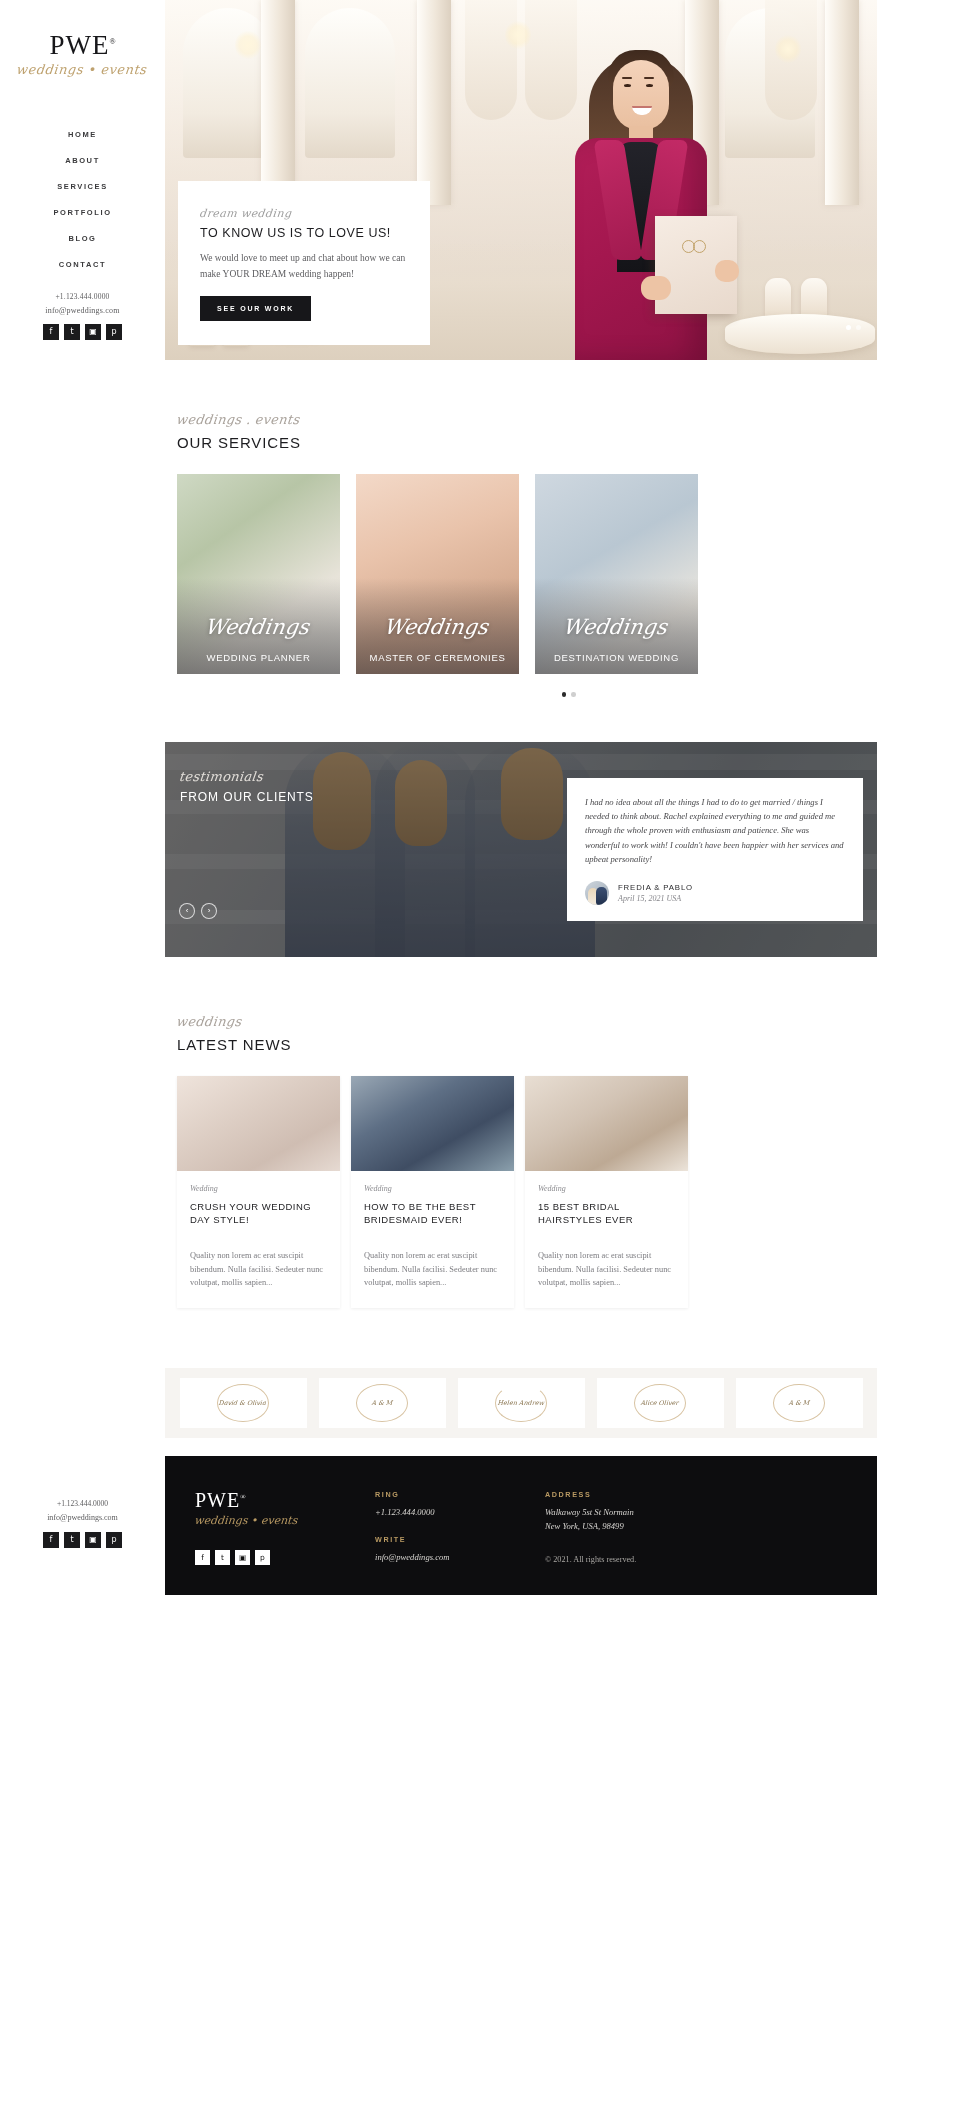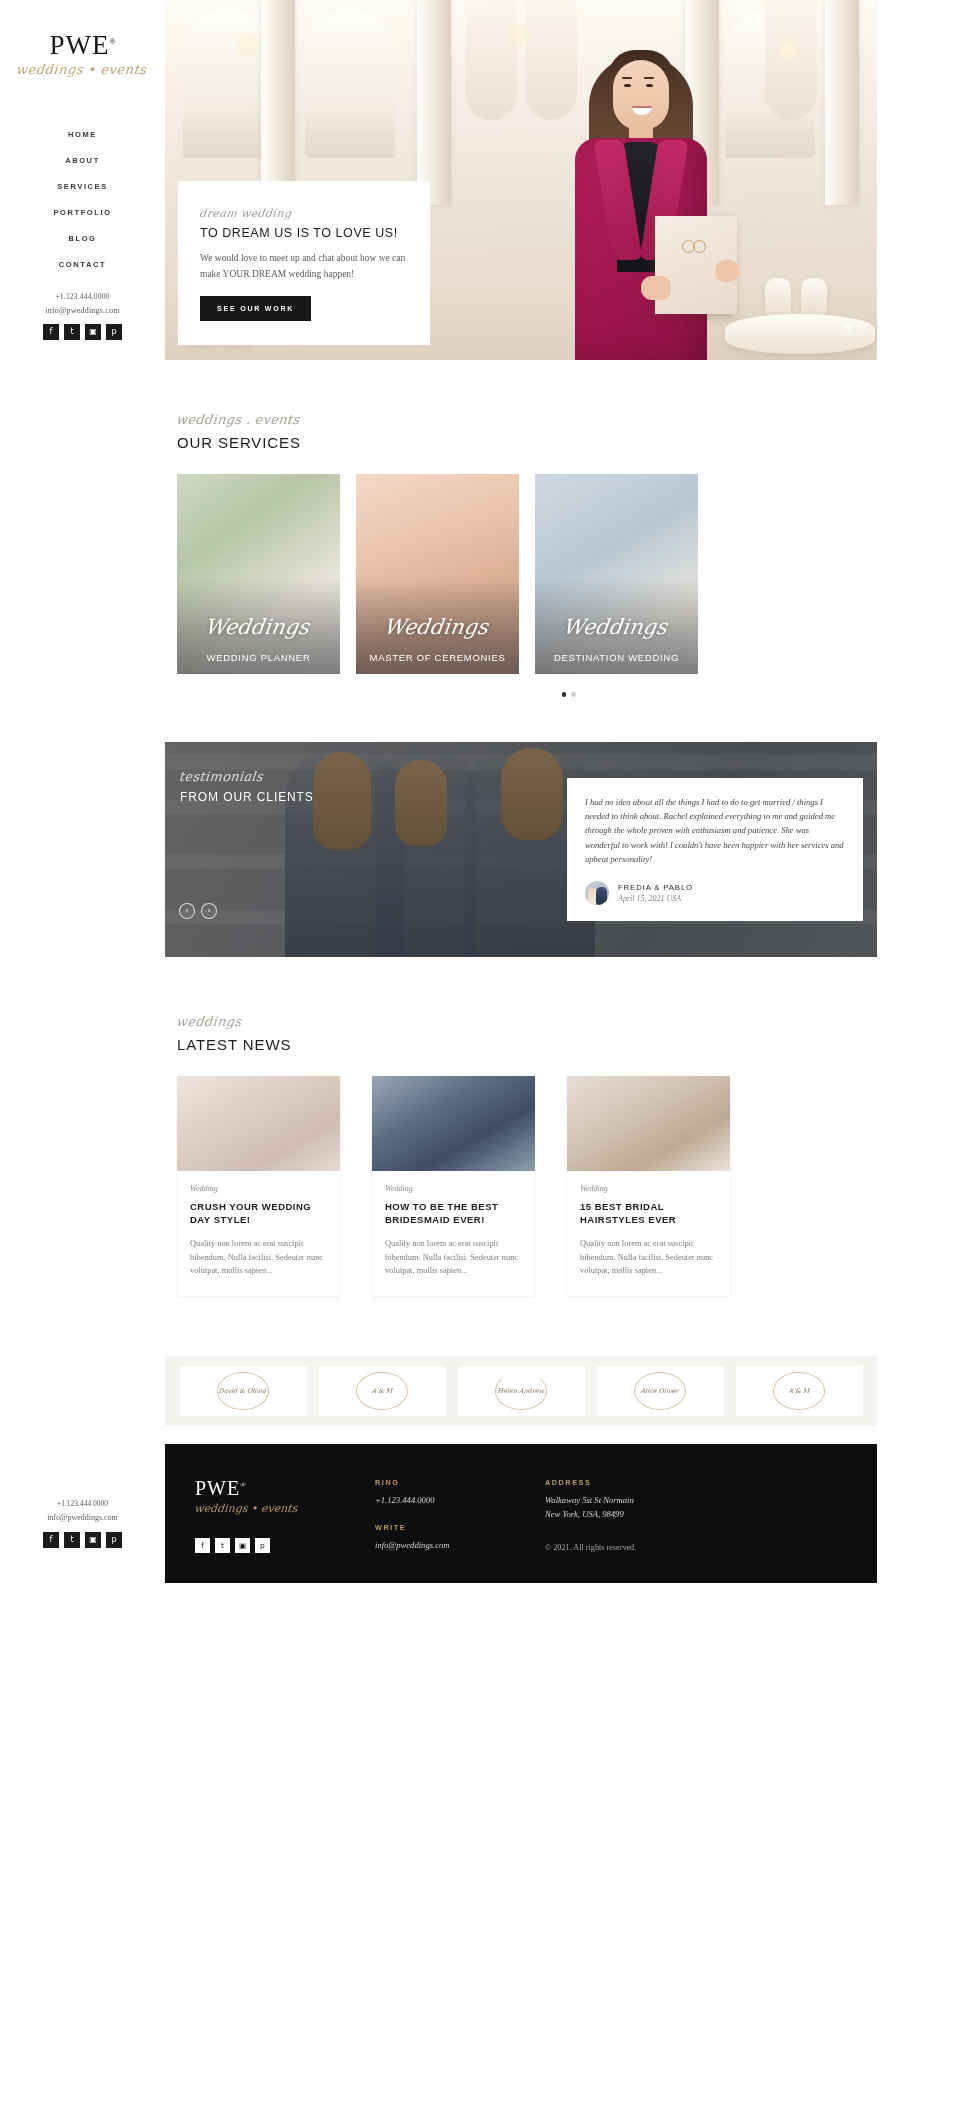--- a/index.html
+++ b/index.html
@@ -291,34 +291,34 @@
     position:absolute; right:2px; top:6px; width:11px; height:18px; border-radius:5px 5px 3px 3px;
     background:linear-gradient(180deg,#3b4f73,#22314d);
   }
   .q-name { font-size:7.8px; letter-spacing:.85px; color:#2b2b2e; font-weight:400; margin-bottom:2px; }
   .q-date {
     font-family:"Liberation Serif", serif; font-style:italic; font-size:8px; color:#85858a;
   }
 
   
   .news { margin-top:55px; }
-  .news-grid { display:flex; gap:32px; margin-top:23px; padding-left:12px; }
+  .news-grid { display:flex; gap:11px; margin-top:23px; padding-left:12px; }
   .news-card { width:163px; background:#fff; box-shadow:0 1px 3px rgba(0,0,0,.07); cursor:pointer; }
   .news-img { width:100%; height:95px; }
   .n1 { background:linear-gradient(150deg,#efe4dc 0%,#ddcec4 40%,#cfbdb2 72%,#e6dad2 100%); }
   .n2 { background:linear-gradient(150deg,#9aa8b5 0%,#5e6f85 35%,#3f4d63 65%,#8ba0ad 100%); }
   .n3 { background:linear-gradient(150deg,#e8ded3 0%,#d2c3b4 40%,#bda994 70%,#ece4da 100%); }
   .news-body { padding:13px 13px 18px 13px; }
   .news-cat {
     font-family:"Liberation Serif", serif; font-style:italic; font-size:8px;
     color:#8c8c90; margin-bottom:7px;
   }
   .news-title {
-    font-size:9.5px; font-weight:700; letter-spacing:.5px; color:#1d1d20;
-    line-height:1.45; margin-bottom:10px;
+    font-size:9.5px; font-weight:400; letter-spacing:.5px; color:#1d1d20;
+    line-height:1.45; margin-bottom:22px;
   }
   .news-ex {
     font-family:"Liberation Serif", serif; font-size:8.4px; line-height:1.62; color:#7c7c80;
   }
 
   
   .partners {
     margin-top:60px; width:712px; height:70px; background:#f6f4f1;
     display:flex; align-items:center; justify-content:center; gap:12px; padding:0 14px;
   }
@@ -464,21 +464,21 @@
               <i></i>
               <i></i>
             </div>
         </div>
         <div class="w-hand"></div>
         <div class="w-hand2"></div>
       </div>
 
       <div class="hero-card">
         <div class="script-sm">dream wedding</div>
-        <h1>TO DREAM US IS TO LOVE US!</h1>
+        <h1>TO KNOW US IS TO LOVE US!</h1>
         <p>We would love to meet up and chat about how we can make YOUR DREAM wedding happen!</p>
         <button class="btn-dark">SEE OUR WORK</button>
       </div>
 
       <div class="hero-dots">
         <span class="hdot on"></span>
         <span class="hdot"></span>
       </div>
     </section>
 

